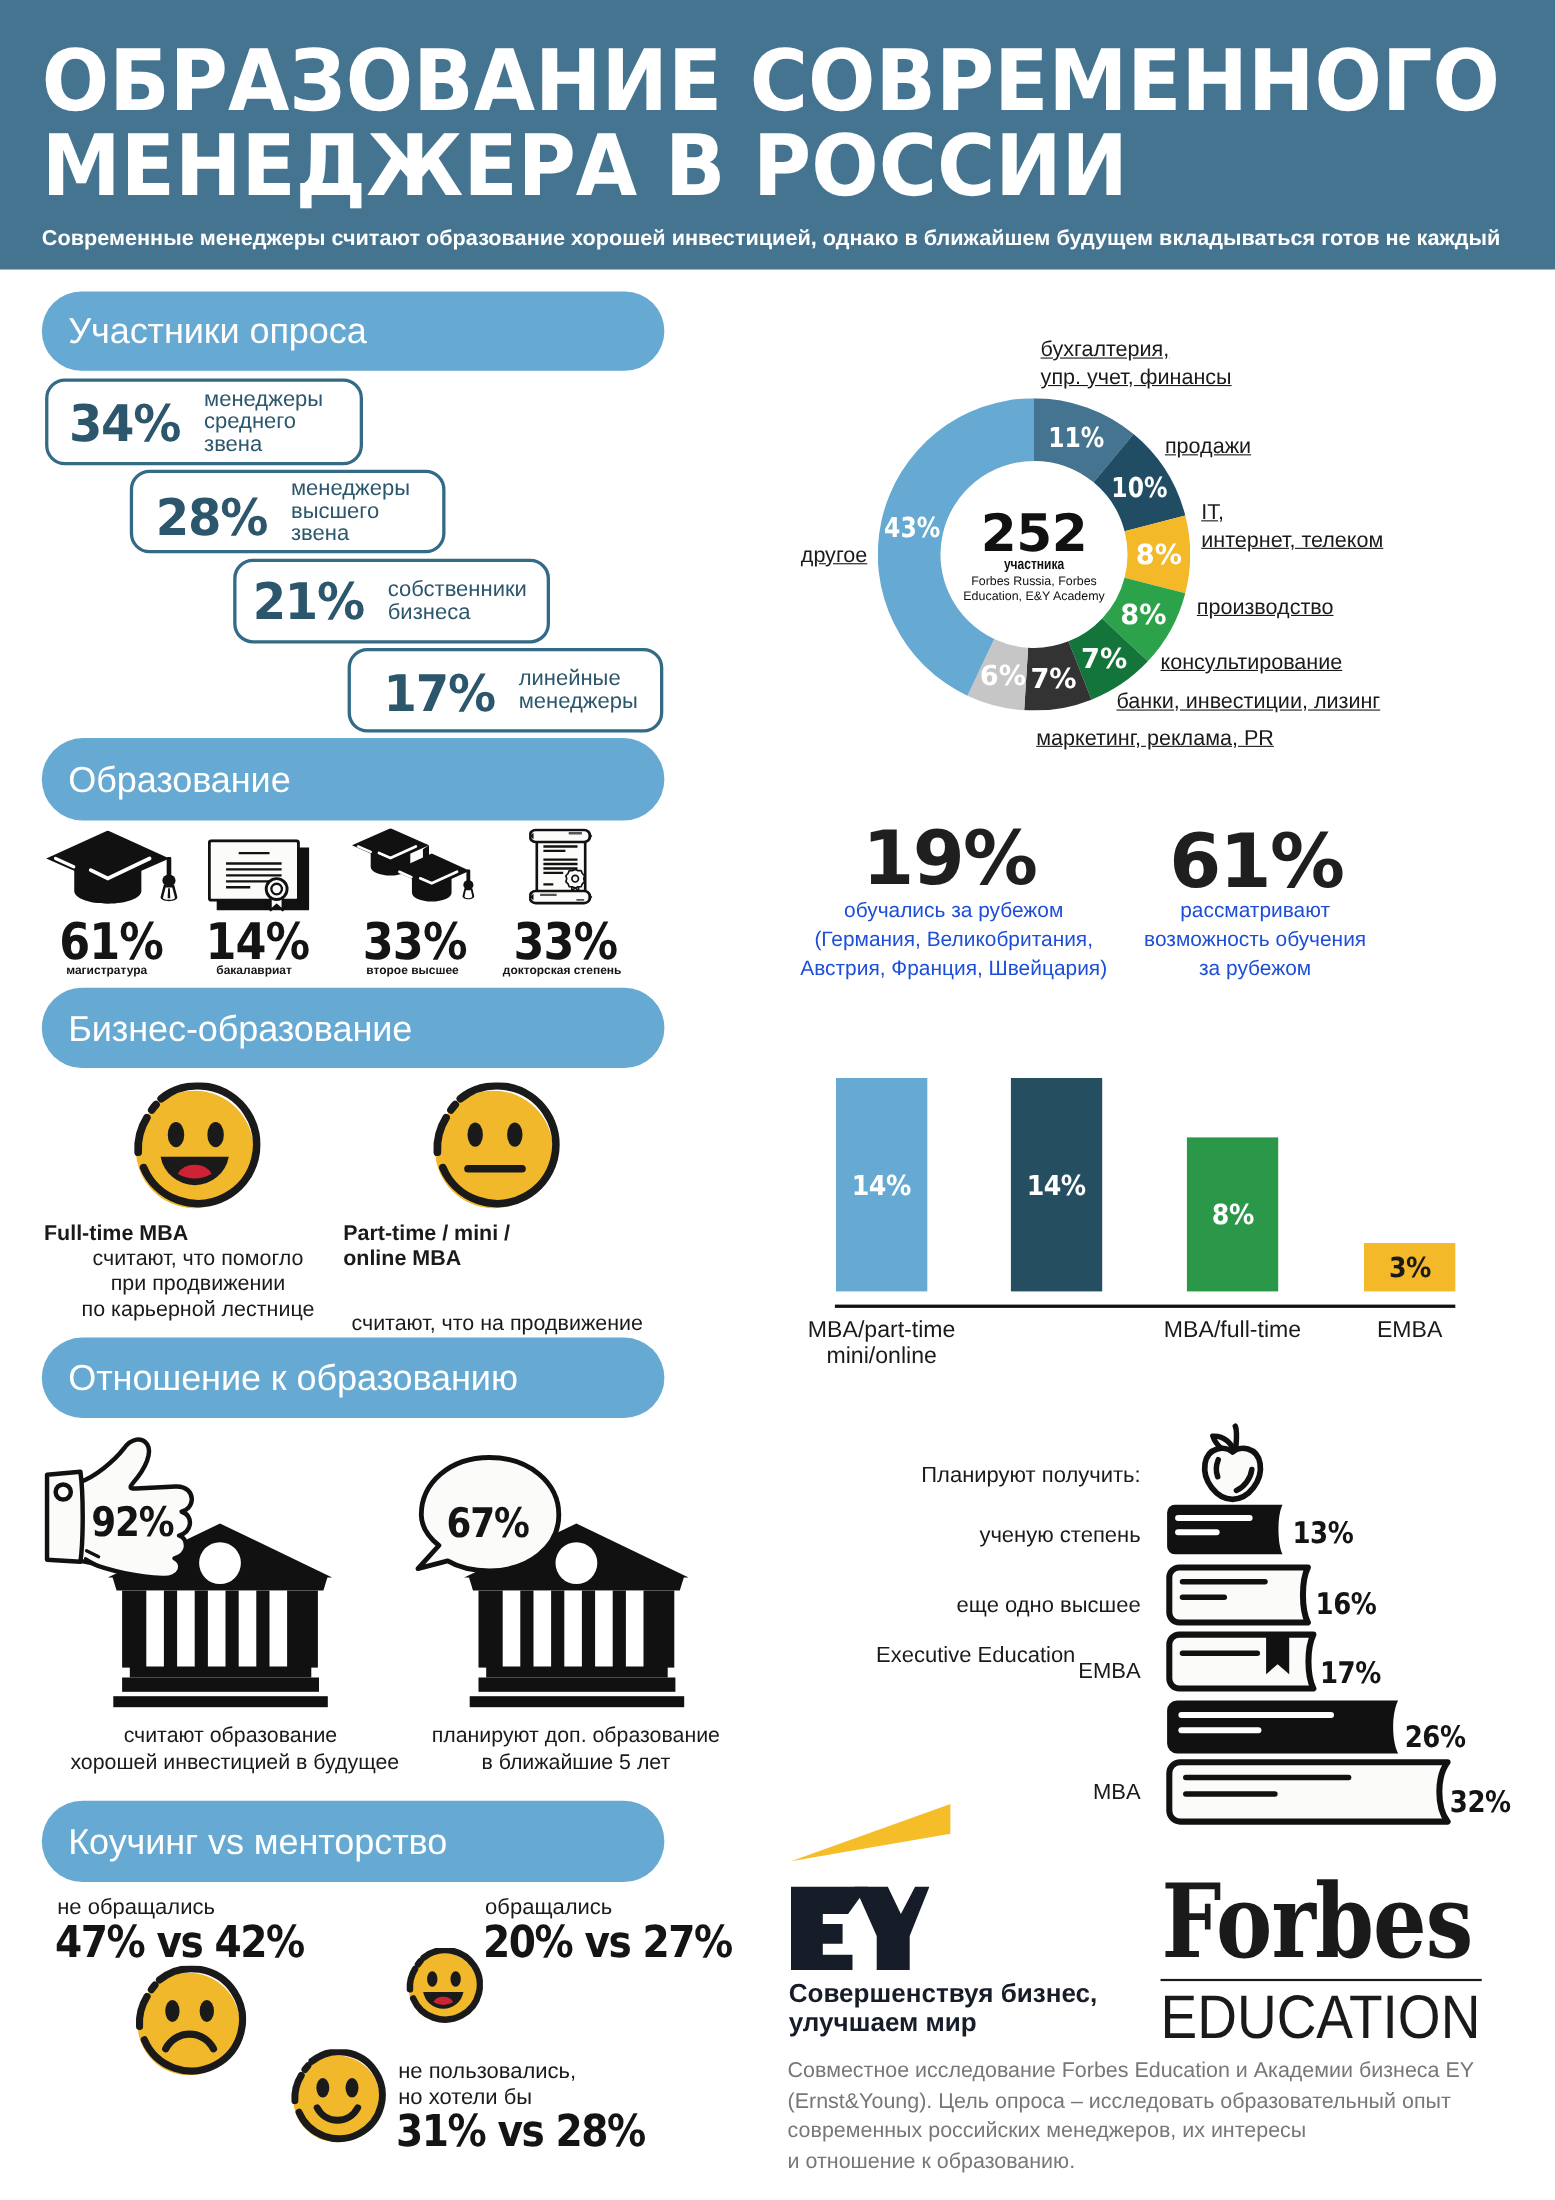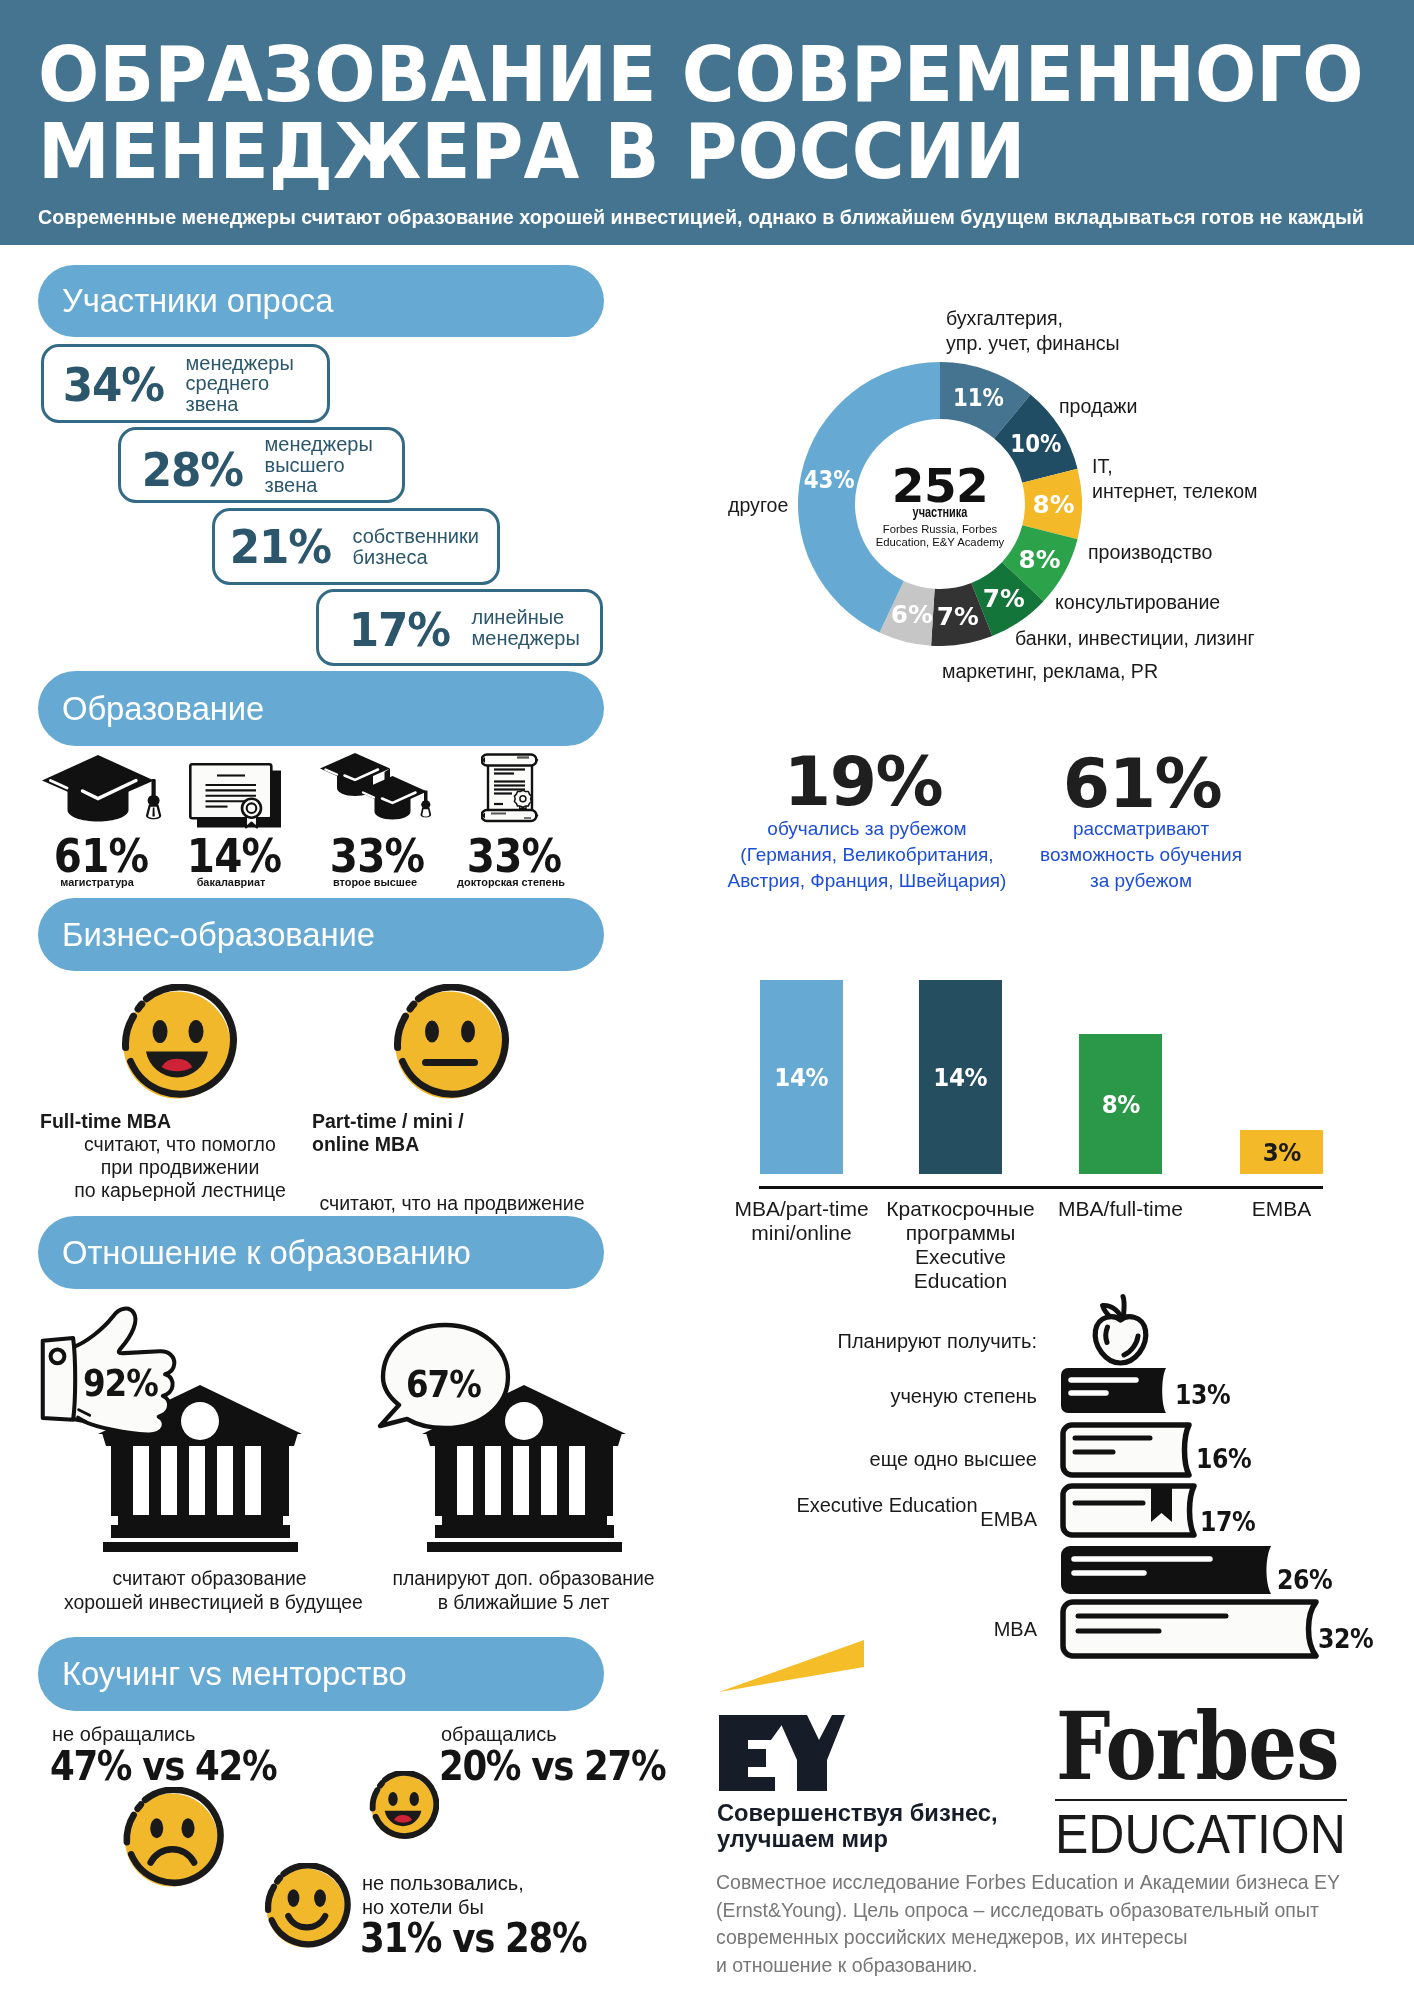--- a/index.html
+++ b/index.html
@@ -4,21 +4,21 @@
 <style>
   html,body{margin:0;padding:0;}
   body{width:1414px;height:2000px;background:#fff;font-family:"Liberation Sans",sans-serif;position:relative;overflow:hidden;}
   #header{position:absolute;left:0;top:0;width:1414px;height:245px;background:#447490;}
   #title{position:absolute;left:38px;top:36px;color:#fff;font-family:"DejaVu Sans",sans-serif;font-weight:bold;font-size:77px;line-height:77px;transform:scaleX(0.937);transform-origin:0 0;white-space:nowrap;}
   #subtitle{position:absolute;left:38px;top:206px;color:#fff;font-weight:bold;font-size:19.4px;white-space:nowrap;transform:scaleX(1.015);transform-origin:0 0;}
   .pill{position:absolute;background:#66a9d2;border-radius:40px;height:72px;color:#fff;font-size:32.8px;display:flex;align-items:center;padding-left:24px;box-sizing:border-box;letter-spacing:-0.1px;}
   .statbox{position:absolute;border:3px solid #336A85;border-radius:18px;box-sizing:border-box;display:flex;align-items:center;}
   .statpct{font-family:"DejaVu Sans",sans-serif;font-weight:bold;color:#2B566B;font-size:46px;line-height:52px;letter-spacing:-1.2px;transform:scaleX(0.95);transform-origin:center;}
   .statlbl{color:#2B566B;font-size:20px;line-height:20.5px;}
-  .dlbl{position:absolute;font-size:19.6px;line-height:25px;color:#1a1a1a;white-space:nowrap;}
+  .dlbl{position:absolute;font-size:19.6px;line-height:25px;color:#1a1a1a;white-space:nowrap;text-decoration:underline;}
   .edupct{position:absolute;font-family:"DejaVu Sans",sans-serif;font-weight:bold;font-size:46px;color:#141414;letter-spacing:-1px;transform:scaleX(0.88);transform-origin:center top;text-align:center;white-space:nowrap;}
   .edulbl{position:absolute;font-weight:bold;font-size:10.9px;color:#141414;text-align:center;white-space:nowrap;}
   .bigpct{position:absolute;font-family:"DejaVu Sans",sans-serif;font-weight:bold;font-size:68px;line-height:68px;color:#1f1f1f;letter-spacing:-1.5px;text-align:center;white-space:nowrap;}
   .bigdesc{position:absolute;font-size:19px;line-height:26px;color:#1d4ed8;text-align:center;white-space:nowrap;}
   .facetitle{position:absolute;font-weight:bold;font-size:19.5px;line-height:23px;color:#1a1a1a;text-align:left;white-space:nowrap;}
   .facedesc{position:absolute;font-size:19.5px;line-height:23px;color:#1a1a1a;text-align:center;white-space:nowrap;}
   .bar{position:absolute;display:flex;align-items:center;justify-content:center;}
   .barval{font-family:"DejaVu Sans",sans-serif;font-weight:bold;font-size:25px;letter-spacing:-0.5px;transform:scaleX(0.92);}
   .barlbl{position:absolute;font-size:21px;line-height:24px;color:#1a1a1a;text-align:center;}
   .blbl{position:absolute;font-size:20px;color:#1a1a1a;text-align:right;white-space:nowrap;}
@@ -395,21 +395,20 @@
       <span class="barval" style="color: rgb(255, 255, 255);">14%</span>
     </div>
     <div class="bar" style="left: 320px; top: 59px; width: 83px; height: 140px; background: rgb(42, 151, 73);">
       <span class="barval" style="color: rgb(255, 255, 255);">8%</span>
     </div>
     <div class="bar" style="left: 481px; top: 155px; width: 83px; height: 44px; background: rgb(243, 185, 41);">
       <span class="barval" style="color: rgb(26, 26, 26);">3%</span>
     </div>
     <div style="position: absolute; left: 0px; top: 211px; width: 564px; height: 3px; background: rgb(17, 17, 17);"></div>
     <div class="barlbl" style="left: -37px; top: 222px; width: 159px;">MBA/part-time<br>mini/online</div>
-    <div class="barlbl" style="left: 122px; top: 222px; width: 159px;">Краткосрочные<br>программы<br>Executive<br>Education</div>
     <div class="barlbl" style="left: 282px; top: 222px; width: 159px;">MBA/full-time</div>
     <div class="barlbl" style="left: 443px; top: 222px; width: 159px;">EMBA</div>
   </div>
 
 <div class="bigpct" style="left:703px;top:748px;width:320px;">19%</div>
 <div class="bigdesc" style="left:707px;top:816px;width:320px;">обучались за рубежом<br>(Германия, Великобритания,<br>Австрия, Франция, Швейцария)</div>
 <div class="bigpct" style="left:982px;top:750px;width:320px;">61%</div>
 <div class="bigdesc" style="left:981px;top:816px;width:320px;">рассматривают<br>возможность обучения<br>за рубежом</div>
 
 <div id="donutlabels">

